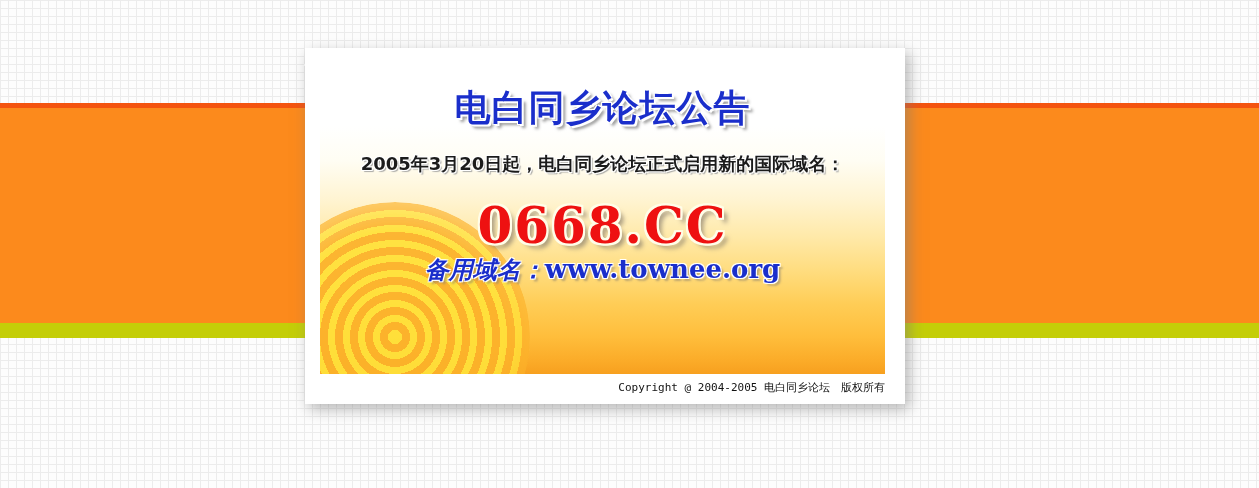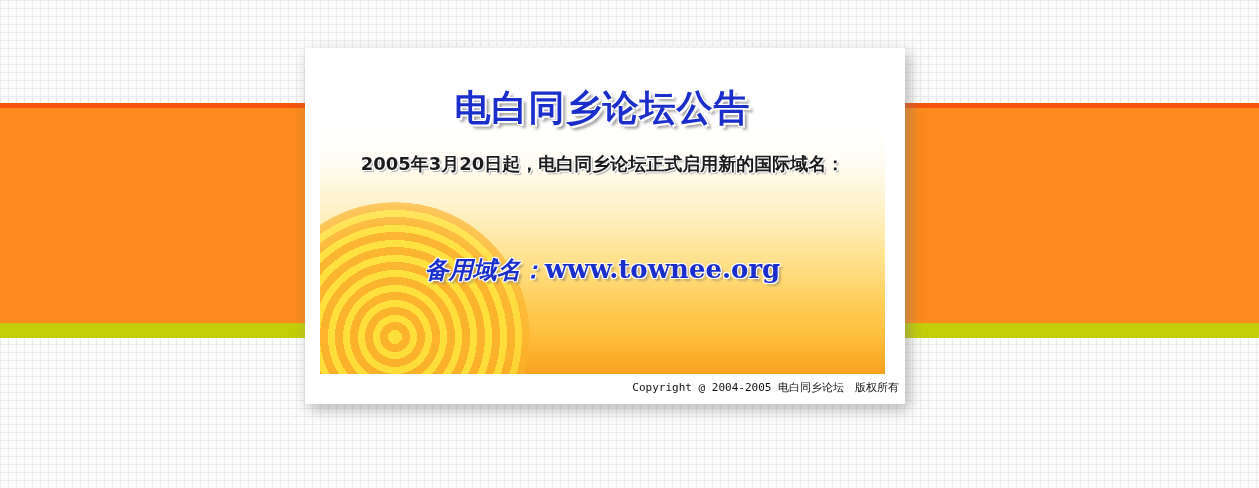--- a/index.html
+++ b/index.html
@@ -215,21 +215,21 @@
   }
 
   
   .copyright {
     position: absolute;
     left: 305px;
     top: 374px;
     width: 600px;
     height: 29px;
     text-align: right;
-    padding-right: 6px;
+    padding-right: 20px;
     box-sizing: border-box;
     font-family: "DejaVu Sans Mono", "Liberation Mono", monospace;
     font-size: 11px;
     line-height: 28px;
     color: #111111;
     white-space: nowrap;
   }
 </style>
 </head>
 <body>
@@ -244,20 +244,21 @@
   <div class="card">
   </div>
 
   <div class="poster">
     <div class="rings"></div>
 
     <div class="poster-title">电白同乡论坛公告</div>
 
     <div class="poster-subtitle">2005年3月20日起，电白同乡论坛正式启用新的国际域名：</div>
 
+    <div class="poster-domain">0668.CC</div>
 
     <div class="poster-alt">
       <span class="alt-label">备用域名：</span><span class="alt-url">www.townee.org</span>
     </div>
   </div>
 
   <div class="copyright">Copyright @ 2004-2005 电白同乡论坛　版权所有</div>
 
 </div>
 

